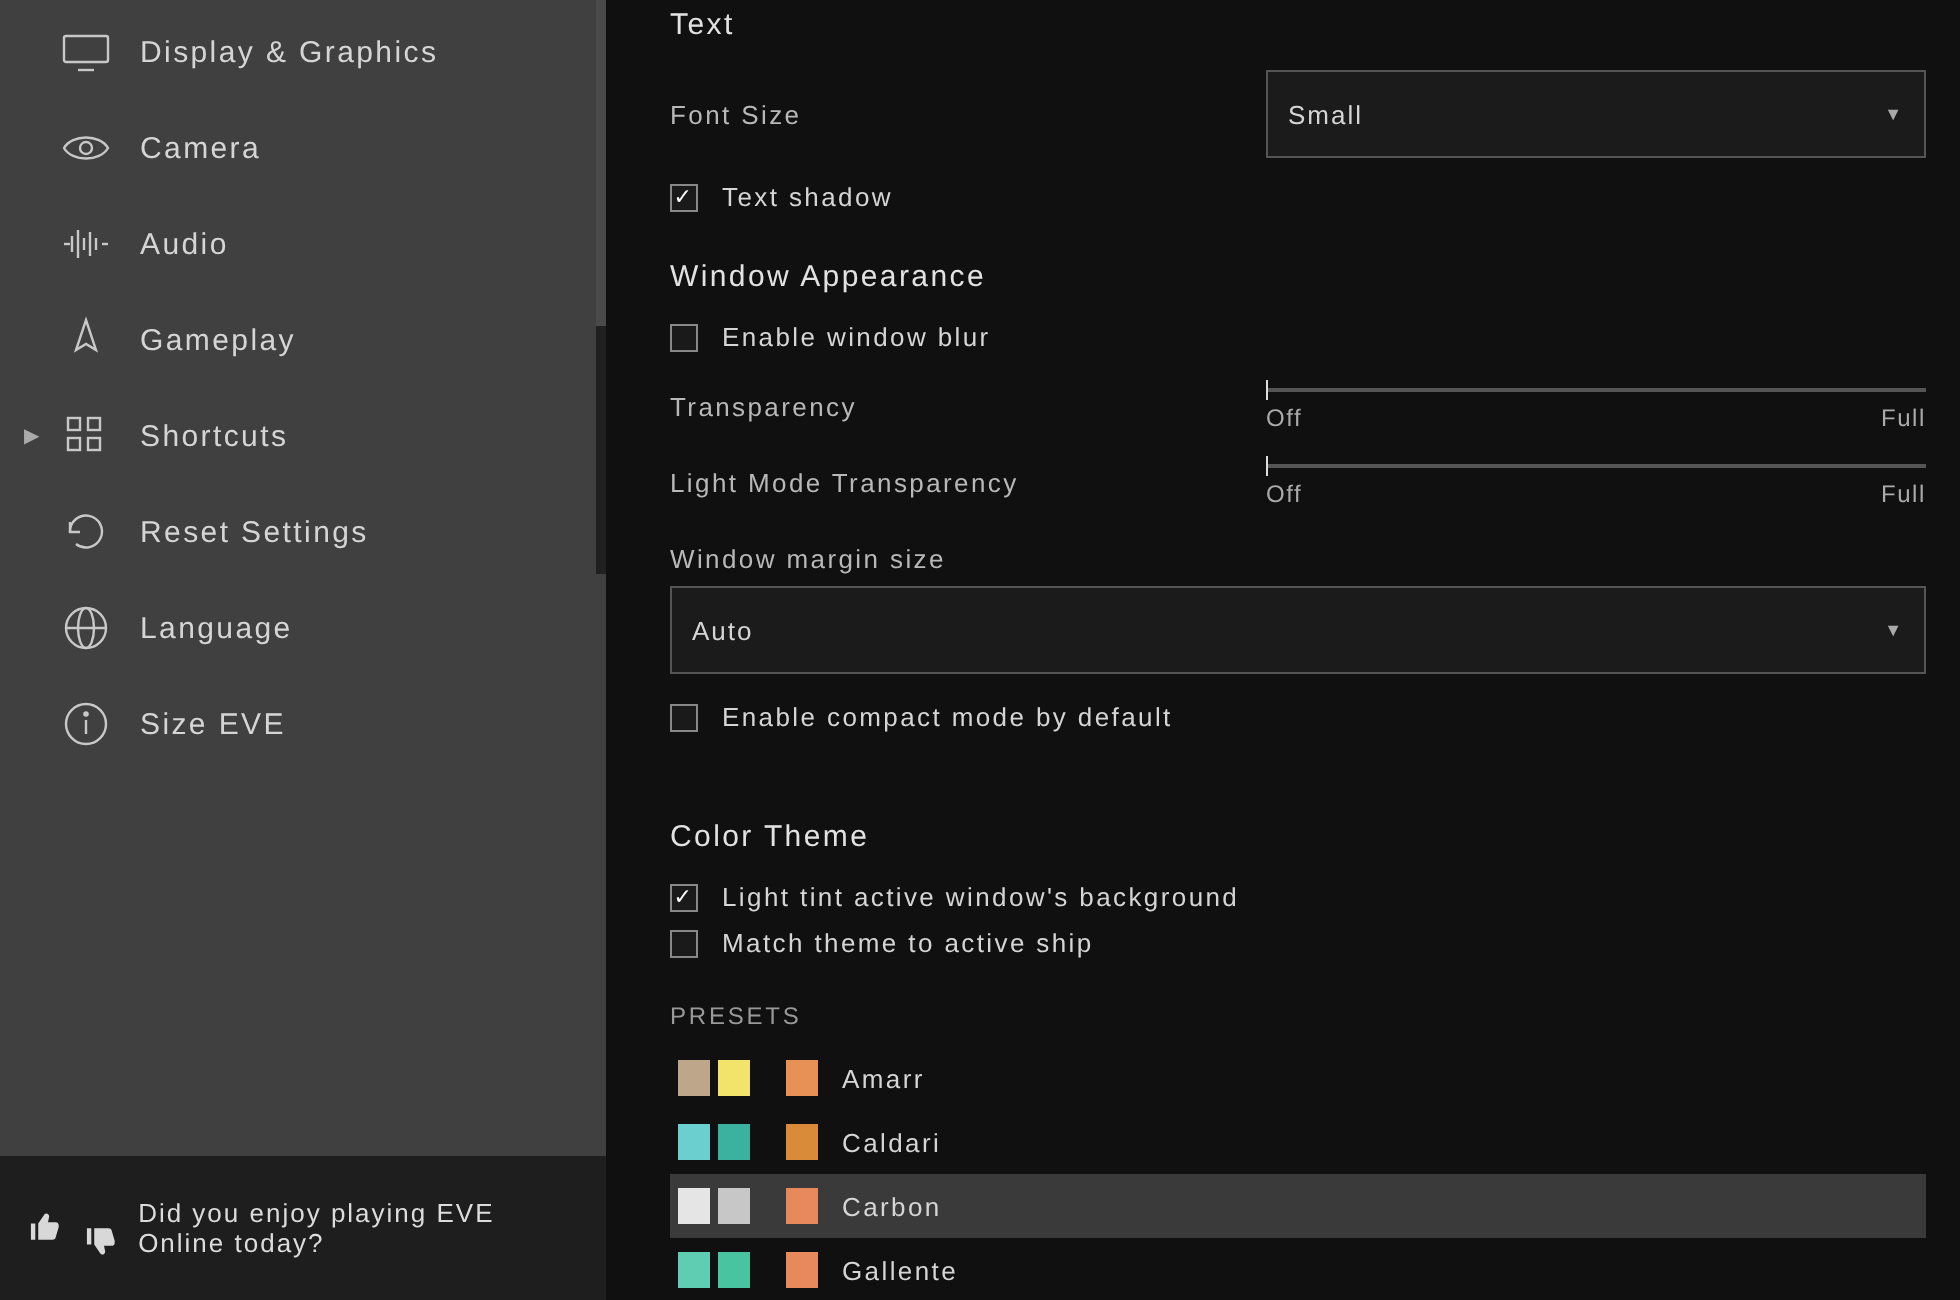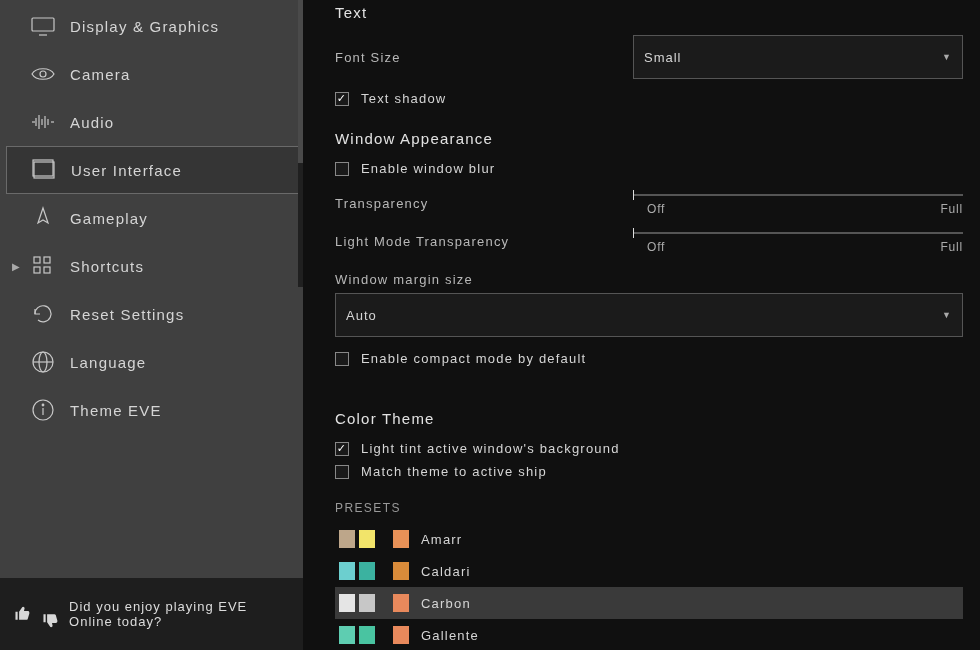--- a/index.html
+++ b/index.html
@@ -161,21 +161,20 @@
     top: -4px;
     width: 1px; height: 10px;
     background: #ddd;
   }
   .slider-labels {
     display: flex; justify-content: space-between;
     font-size: 12px;
     color: #aaa;
     margin-top: 6px;
     letter-spacing: 0.8px;
-    margin-left: 14px;
   }
   .full-dropdown-row {
     margin-top: 18px;
   }
   .full-label {
     color: #b8b8b8;
     letter-spacing: 1.2px;
     font-size: 13px;
     margin-bottom: 6px;
   }
@@ -238,29 +237,20 @@
             <line x1="9" y1="6" x2="9" y2="20"></line>
             <line x1="12" y1="10" x2="12" y2="16"></line>
             <line x1="15" y1="7" x2="15" y2="19"></line>
             <line x1="18" y1="10" x2="18" y2="16"></line>
             <line x1="21" y1="13" x2="24" y2="13"></line>
           </svg>
       </span>
       <span>Audio</span>
     </div>
 
-    <div class="nav-item active">
-      <span class="nav-icon">
-        <svg viewBox="0 0 26 26">
-            <rect x="3" y="5" width="20" height="16"></rect>
-            <rect x="2" y="3" width="20" height="16"></rect>
-          </svg>
-      </span>
-      <span>User Interface</span>
-    </div>
 
     <div class="nav-item">
       <span class="nav-icon">
         <svg viewBox="0 0 26 26">
             <path d="M13 3 L18 18 L13 15 L8 18 Z"></path>
           </svg>
       </span>
       <span>Gameplay</span>
     </div>
 
@@ -299,21 +289,21 @@
     </div>
 
     <div class="nav-item">
       <span class="nav-icon">
         <svg viewBox="0 0 26 26">
             <circle cx="13" cy="13" r="10"></circle>
             <line x1="13" y1="11" x2="13" y2="18"></line>
             <circle cx="13" cy="8" r="0.8" fill="#c8c8c8"></circle>
           </svg>
       </span>
-      <span>Theme EVE</span>
+      <span>Size EVE</span>
     </div>
 
   </div>
   <div class="scroll-track"></div>
   <div class="scroll-thumb"></div>
 
   <div class="feedback">
     <svg class="thumb-icon" viewBox="0 0 24 24">
         <path d="M2 20h3V9H2v11zm19-10c0-1.1-.9-2-2-2h-5.3l.8-3.8V4C14.5 3 13.6 2 12.5 2c-.5 0-1 .3-1.3.7L7 9v11h10c.8 0 1.5-.5 1.8-1.2l2.1-7c.1-.3.1-.5.1-.8z"></path>
       </svg>

